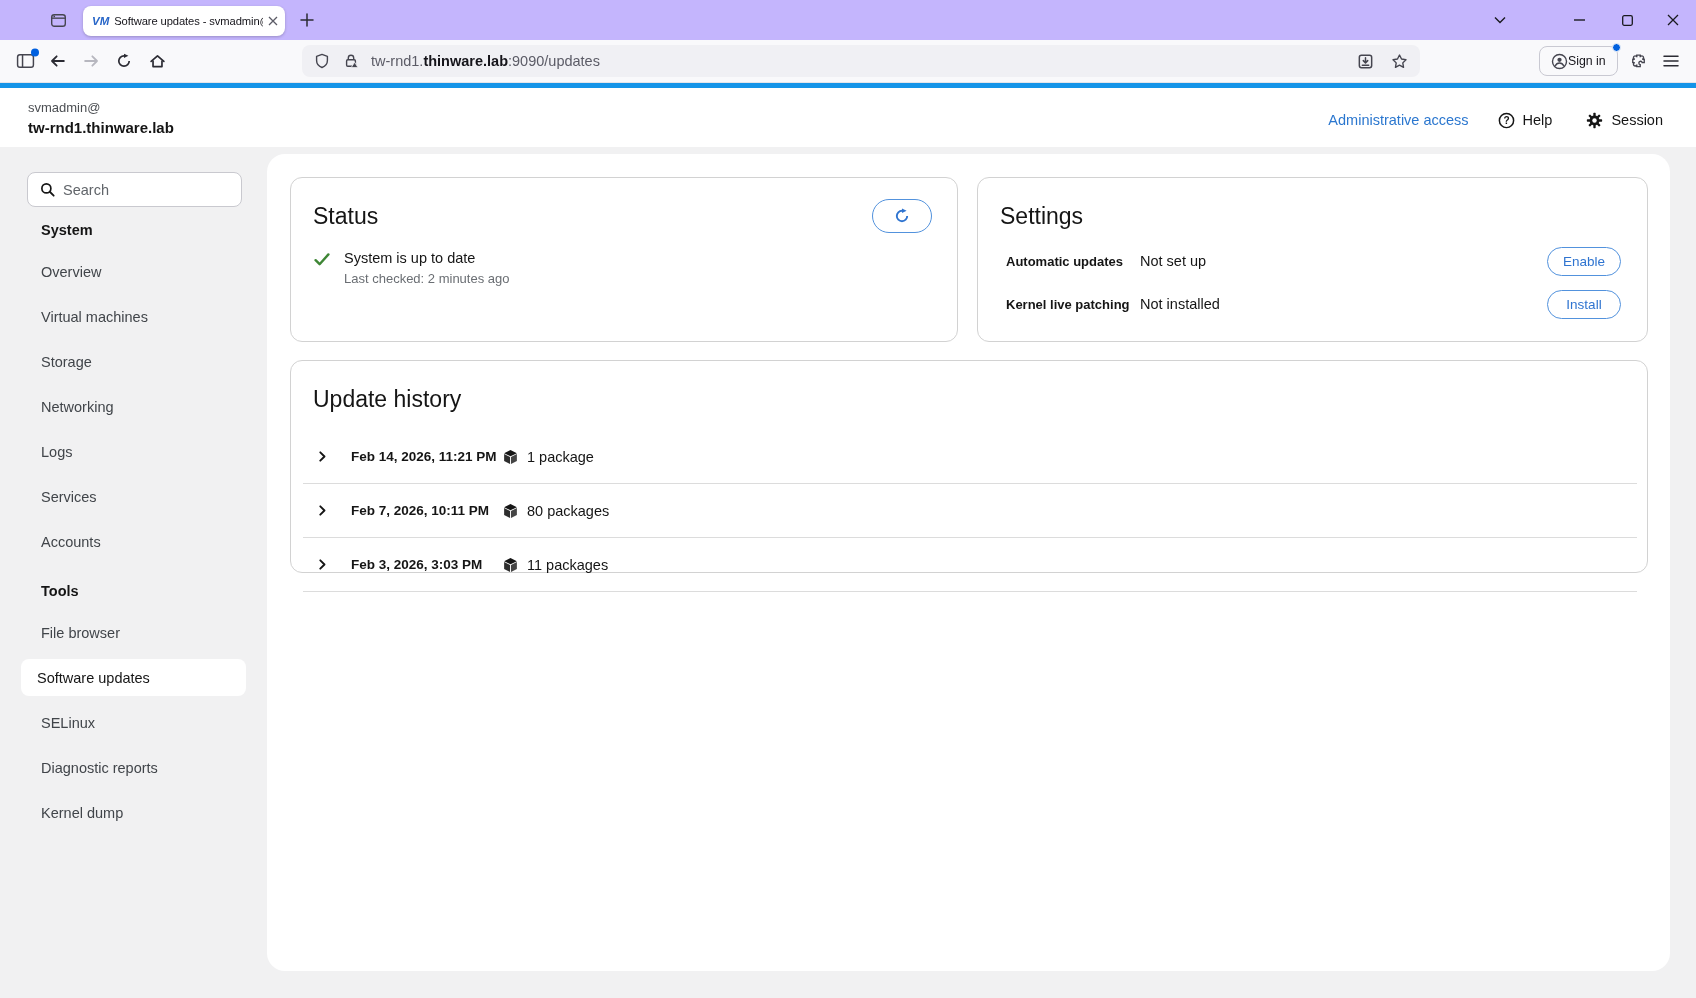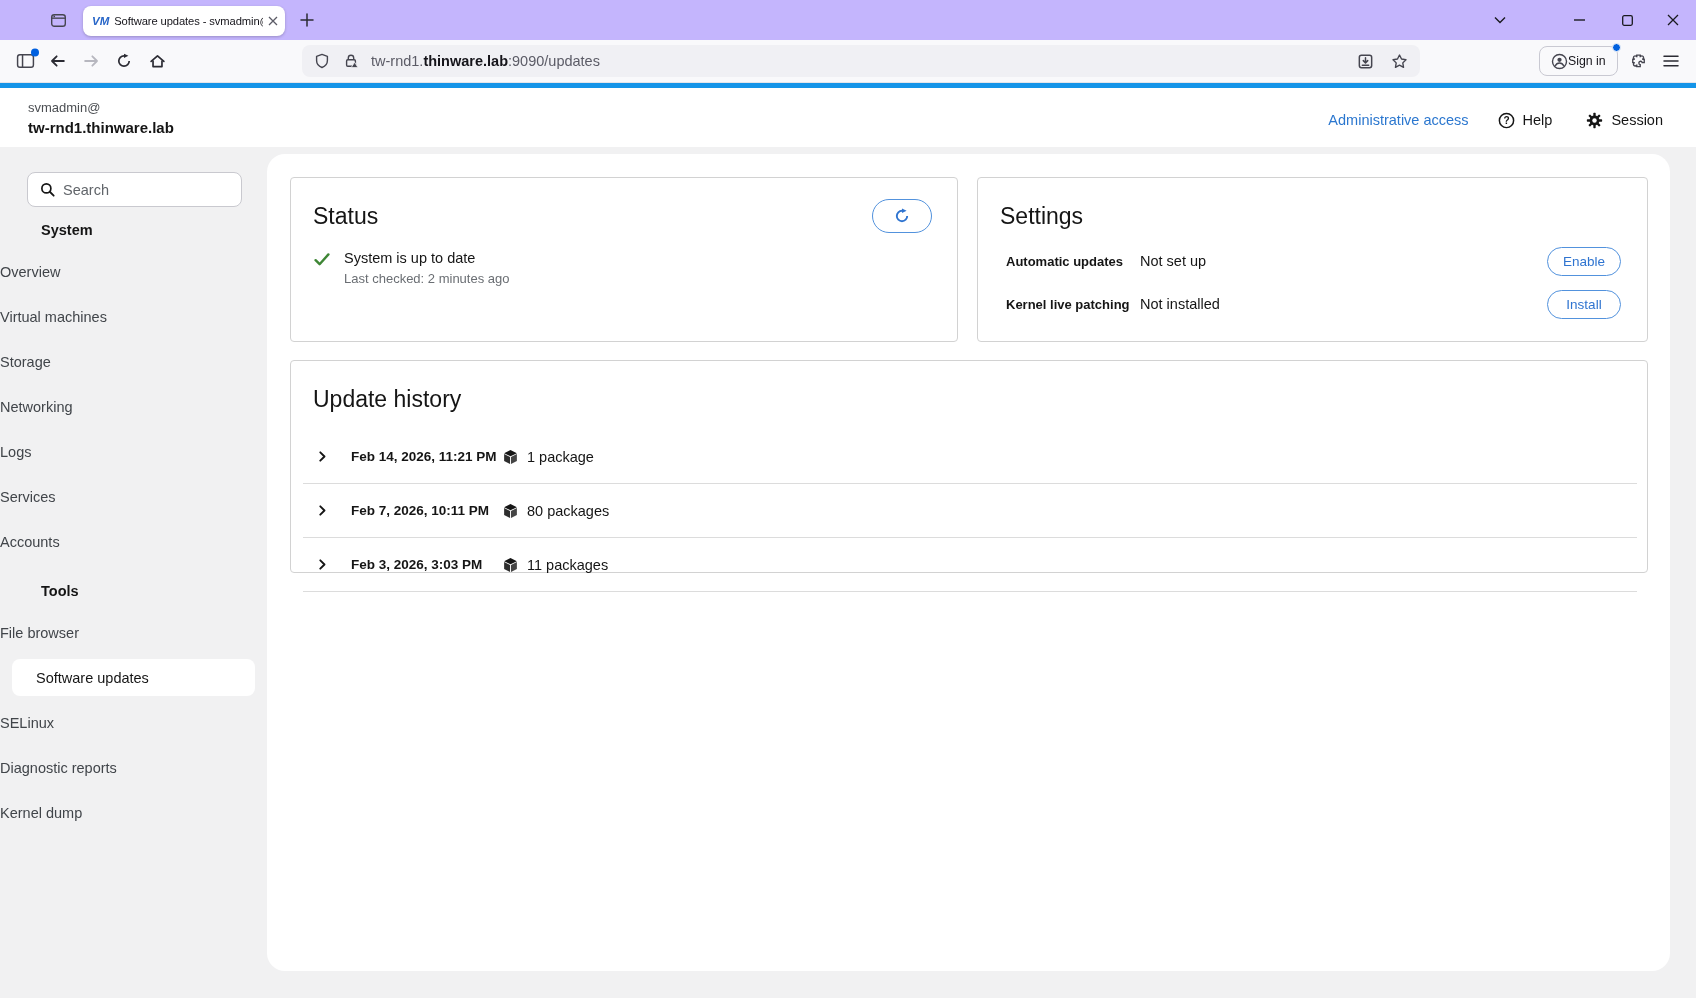--- a/index.html
+++ b/index.html
@@ -46,25 +46,25 @@
 .mh-group{display:flex;align-items:center;gap:8px;font-size:14.5px;color:#151515;cursor:pointer}
 #mh-help{margin-left:29px}
 #mh-session{margin-left:34px}
 
 #content{position:relative;width:100%;height:851px}
 #sidebar{position:absolute;left:0;top:0;width:267px;height:100%}
 #search{position:absolute;left:27px;top:25px;width:215px;height:35px;background:#fff;border:1px solid #c9c9cf;border-radius:8px;display:flex;align-items:center;padding:0 12px;gap:8px}
 #search span{font-size:14.5px;color:#61656a}
 #nav{position:absolute;left:0;top:64px;width:267px}
 .nav-h{height:38px;display:flex;align-items:center;padding-left:41px;font-size:14.5px;font-weight:bold;color:#151515}
-.nav-i{height:45px;display:flex;align-items:center;font-size:14.5px;color:#41454a;cursor:pointer}
-.nav-i.sel{height:37px;margin:4px 12px;padding-left:24px;background:#fff;border-radius:8px;color:#151515}
+.nav-i{height:45px;display:flex;align-items:center;padding-left:41px;font-size:14.5px;color:#41454a;cursor:pointer}
+.nav-i.sel{height:37px;margin:4px 21px;padding-left:16px;background:#fff;border-radius:8px;color:#151515}
 #nav-tools{margin-top:8px}
 #panel{position:absolute;left:267px;top:7px;width:1403px;height:817px;background:#fff;border-radius:18px}
-.card{position:absolute;background:#fff;border:1px solid #d2d2d2;border-radius:4px}
+.card{position:absolute;background:#fff;border:1px solid #d2d2d2;border-radius:12px}
 .card h2{position:absolute;left:22px;top:25px;font-size:23px;font-weight:500;color:#151515}
 #card-status{left:23px;top:23px;width:668px;height:165px}
 #card-settings{left:710px;top:23px;width:671px;height:165px}
 #card-history{left:23px;top:206px;width:1358px;height:213px}
 #refresh-btn{position:absolute;right:25px;top:21px;width:60px;height:34px;border:1px solid #5292dd;border-radius:17px;background:#fff;display:flex;align-items:center;justify-content:center;cursor:pointer}
 #status-row{position:absolute;left:23px;top:72px;display:flex;gap:14px}
 #status-row svg{margin-top:3px}
 #status-msg{font-size:14.5px;color:#151515}
 #status-sub{font-size:13px;color:#6a6e73;margin-top:5px}
 .set-row{position:absolute;left:28px;right:26px;height:30px;display:flex;align-items:center}

